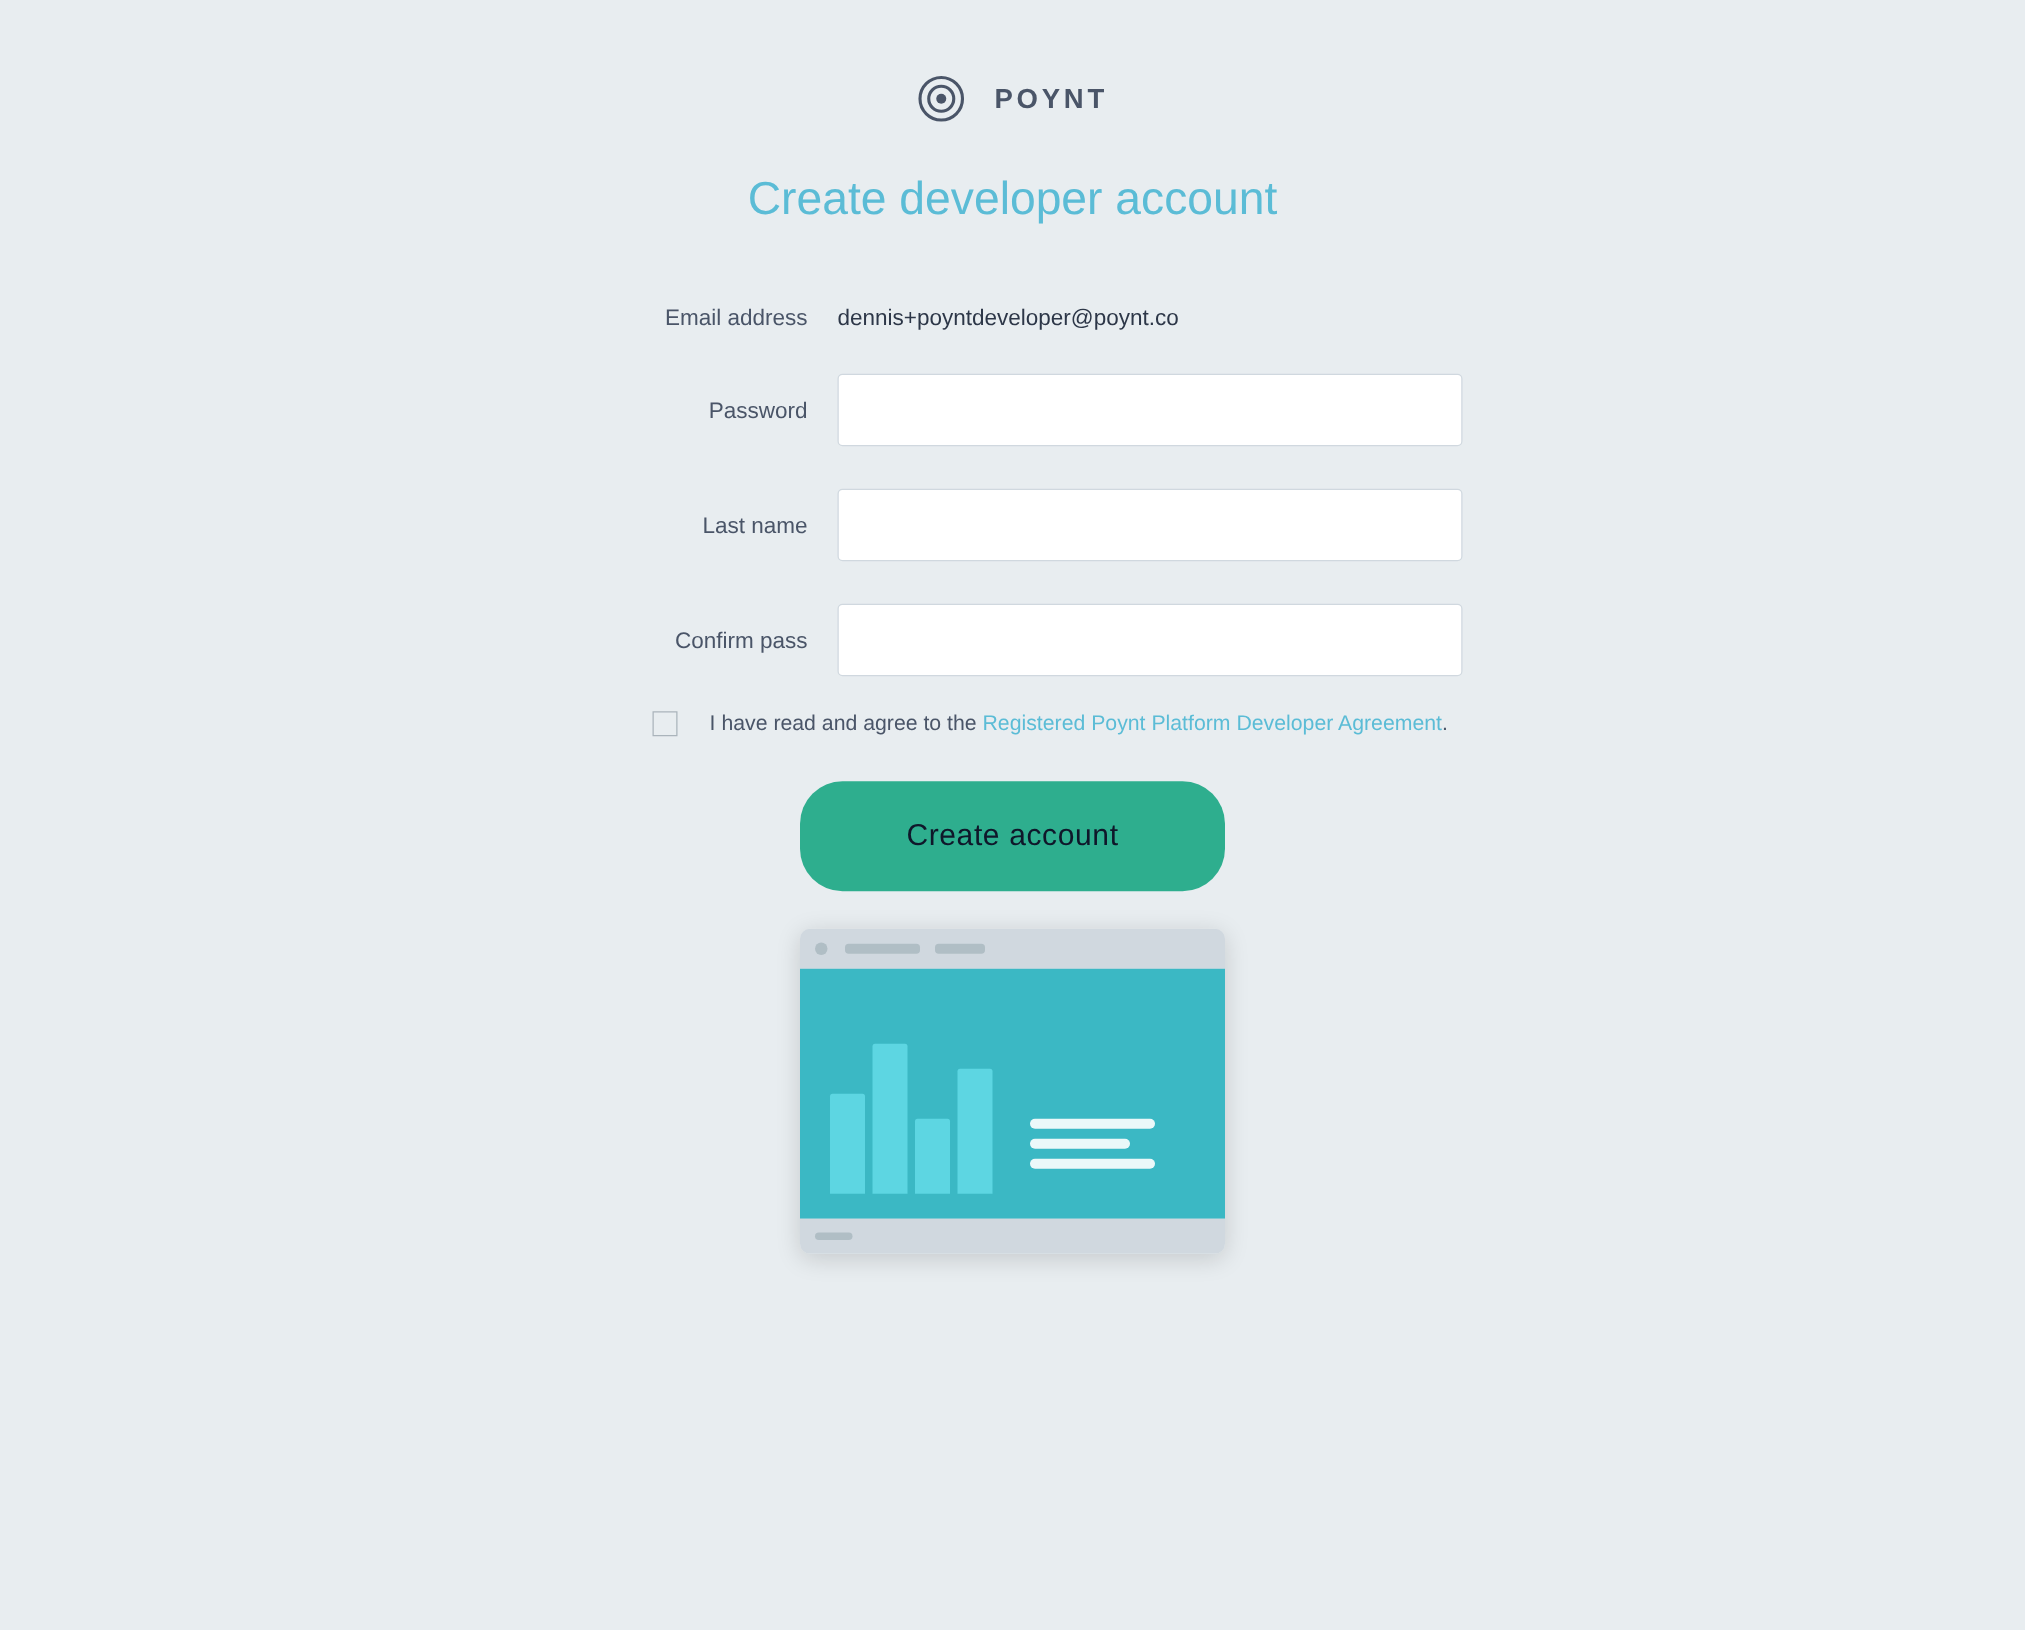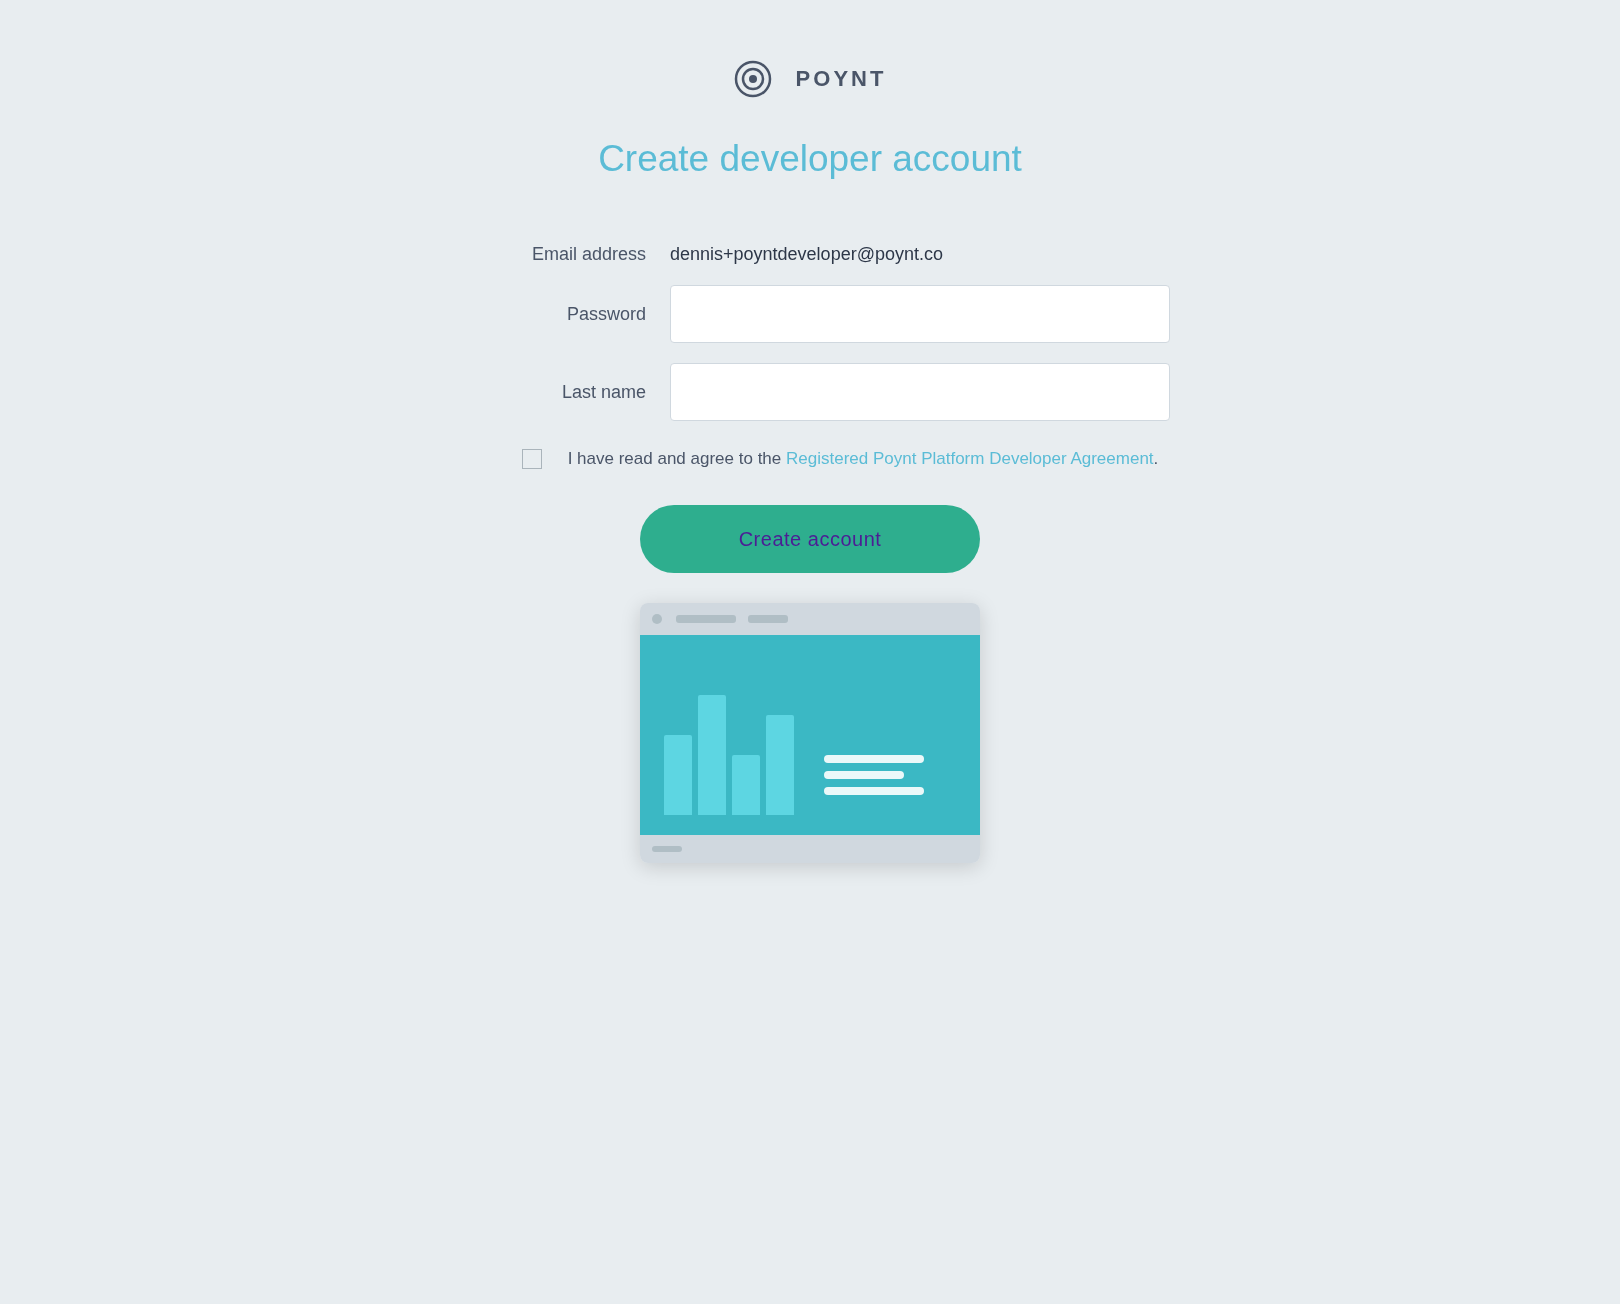--- a/index.html
+++ b/index.html
@@ -43,21 +43,21 @@
       font-weight: 300;
       color: #5bbcd6;
       margin-bottom: 64px;
       text-align: left;
     }
 
     .form-container {
       width: 720px;
       display: flex;
       flex-direction: column;
-      gap: 2px;
+      gap: 16px;
     }
 
     .form-row {
       display: flex;
       align-items: center;
       margin-bottom: 18px;
     }
 
     .form-label {
       width: 220px;
@@ -118,26 +118,26 @@
     }
 
     .agreement-link {
       color: #5bbcd6;
       text-decoration: none;
     }
 
     .create-button {
       display: block;
       width: 340px;
-      height: 68px;
+      height: 88px;
       background-color: #2eae8e;
-      color: #4c1d95;
+      color: #0f172a;
       border: none;
       border-radius: 34px;
-      font-size: 20px;
+      font-size: 24px;
       font-weight: 500;
       cursor: pointer;
       margin: 0 auto;
       letter-spacing: 0.5px;
     }
 
     .preview-container {
       width: 340px;
       margin: 30px auto 0;
       border-radius: 8px;
@@ -231,20 +231,24 @@
   <div class="form-row">
     <label class="form-label">Password</label>
     <input class="form-input" type="password" value="" style="">
   </div>
 
   <div class="form-row">
     <label class="form-label">Last name</label>
     <input class="form-input" type="text" value="" style="">
   </div>
 
+  <div class="form-row">
+    <label class="form-label">Confirm pass</label>
+    <input class="form-input" type="password" value="" style="">
+  </div>
 
 </div>
 
 <div class="agreement-row">
   <input type="checkbox" class="agreement-checkbox" style="">
   <span class="agreement-text">
     <span>I have read and agree to the </span><a class="agreement-link" href="#">Registered Poynt Platform Developer Agreement</a><span>.</span>
   </span>
 </div>
 

